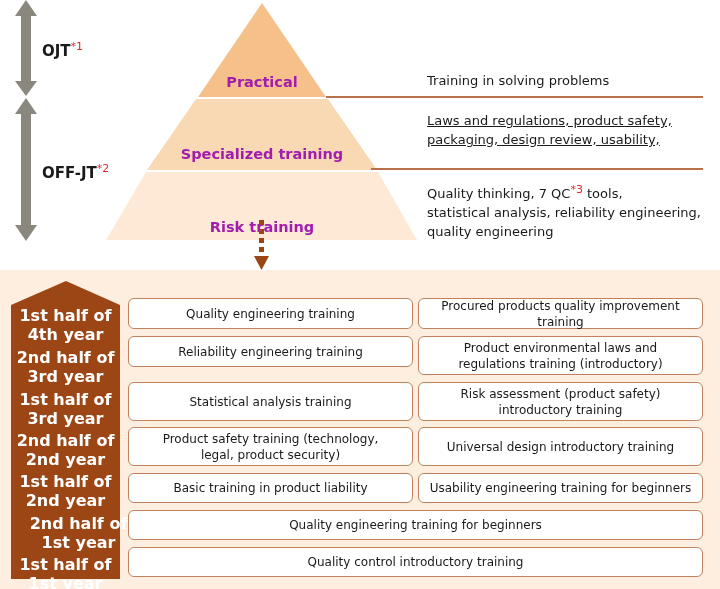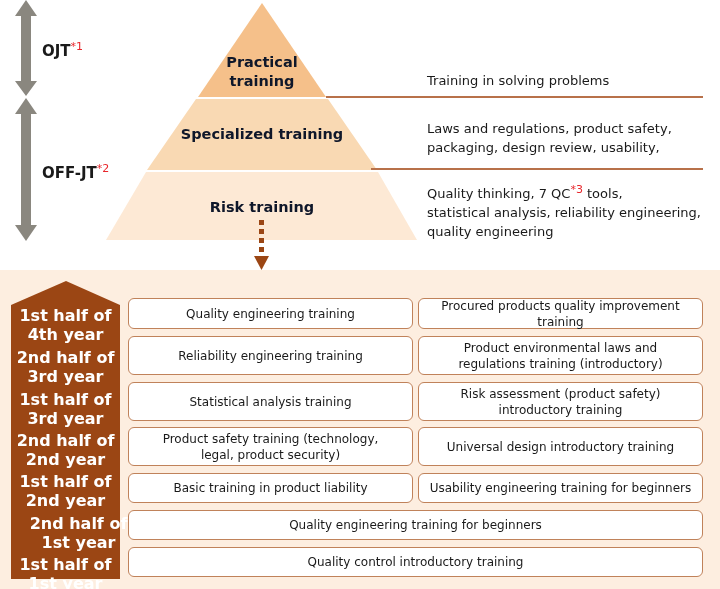--- a/index.html
+++ b/index.html
@@ -9,22 +9,22 @@
     font-family: "DejaVu Sans", "Liberation Sans", sans-serif;
     color: #222;
   }
   .abs { position: absolute; }
   .side-label {
     position: absolute; font-weight: bold; font-size: 15px; color: #1a1a1a;
     font-family: "DejaVu Sans", sans-serif;
   }
   .sup { color: #e8262b; font-size: 11px; font-weight: normal; vertical-align: super; }
   .tier-label {
-    position: absolute; text-align: center; font-weight: bold; color: #0f172a;
-    font-size: 14.5px; line-height: 19px;
+    position: absolute; text-align: center; font-weight: bold; color: #a21caf;
+    font-size: 14.5px; line-height: 19px; margin-top: 20px;
   }
   .desc {
     position: absolute; left: 427px; font-size: 13px; line-height: 19px; color: #1a1a1a;
   }
   .rule { position: absolute; height: 2px; background: #b8714a; }
   .bottom-panel {
     position: absolute; left: 0; top: 270px; width: 720px; height: 319px; background: #fdeee0;
   }
   .year-label {
     position: absolute; left: 11px; width: 109px; text-align: center;
@@ -50,30 +50,29 @@
   <span>OFF-JT</span><span class="sup">*2</span>
 </div>
 
 <svg class="abs" style="left:0;top:0;" width="720" height="245">
   <polygon points="262,3 326,97 198,97" fill="#f5c08a"></polygon>
   <polygon points="196,99 328,99 377,170 147,170" fill="#f9d9b3"></polygon>
   <polygon points="146,172 378,172 417,240 106,240" fill="#fde9d5"></polygon>
 </svg>
 <div class="tier-label" style="left:200px;top:53px;width:124px;">
   <div>Practical</div>
-    <div>training</div>
 </div>
 <div class="tier-label" style="left:160px;top:125px;width:204px;">Specialized training</div>
 <div class="tier-label" style="left:160px;top:198px;width:204px;">Risk training</div>
 
 <div class="rule" style="left:326px;top:96px;width:377px;"></div>
 <div class="rule" style="left:371px;top:168px;width:332px;"></div>
 
 <div class="desc" style="top:71px;">Training in solving problems</div>
-<div class="desc" style="top:119px;">
+<div class="desc" style="top:111px;text-decoration:underline;">
   <div>Laws and regulations, product safety,</div>
   <div>packaging, design review, usability,</div>
 </div>
 <div class="desc" style="top:180px;">
   <div><span>Quality thinking, 7 QC</span><span class="sup">*3</span><span> tools,</span></div>
   <div>statistical analysis, reliability engineering,</div>
   <div>quality engineering</div>
 </div>
 
 <svg class="abs" style="left:252px;top:218px;" width="20" height="52">
@@ -93,21 +92,21 @@
 <div class="year-label" style="top:348px;">2nd half of 3rd year</div>
 <div class="year-label" style="top:390px;">1st half of 3rd year</div>
 <div class="year-label" style="top:431px;">2nd half of 2nd year</div>
 <div class="year-label" style="top:472px;">1st half of 2nd year</div>
 <div class="year-label" style="top:514px;margin-left:13px;">2nd half of 1st year</div>
 <div class="year-label" style="top:555px;">1st half of 1st year</div>
 
 <div class="box" style="left:128px;top:298px;width:285px;height:31px;">Quality engineering training</div>
 <div class="box" style="left:418px;top:298px;width:285px;height:31px;">Procured products quality improvement training</div>
 
-<div class="box" style="left:128px;top:336px;width:285px;height:39px;">Reliability engineering training</div>
+<div class="box" style="left:128px;top:336px;width:285px;height:31px;">Reliability engineering training</div>
 <div class="box" style="left:418px;top:336px;width:285px;height:39px;padding:0 28px;">Product environmental laws and regulations training (introductory)</div>
 
 <div class="box" style="left:128px;top:382px;width:285px;height:39px;">Statistical analysis training</div>
 <div class="box" style="left:418px;top:382px;width:285px;height:39px;padding:0 40px;">Risk assessment (product safety) introductory training</div>
 
 <div class="box" style="left:128px;top:427px;width:285px;height:39px;padding:12px 30px;">Product safety training (technology, legal, product security)</div>
 <div class="box" style="left:418px;top:427px;width:285px;height:39px;">Universal design introductory training</div>
 
 <div class="box" style="left:128px;top:473px;width:285px;height:30px;">Basic training in product liability</div>
 <div class="box" style="left:418px;top:473px;width:285px;height:30px;">Usability engineering training for beginners</div>

